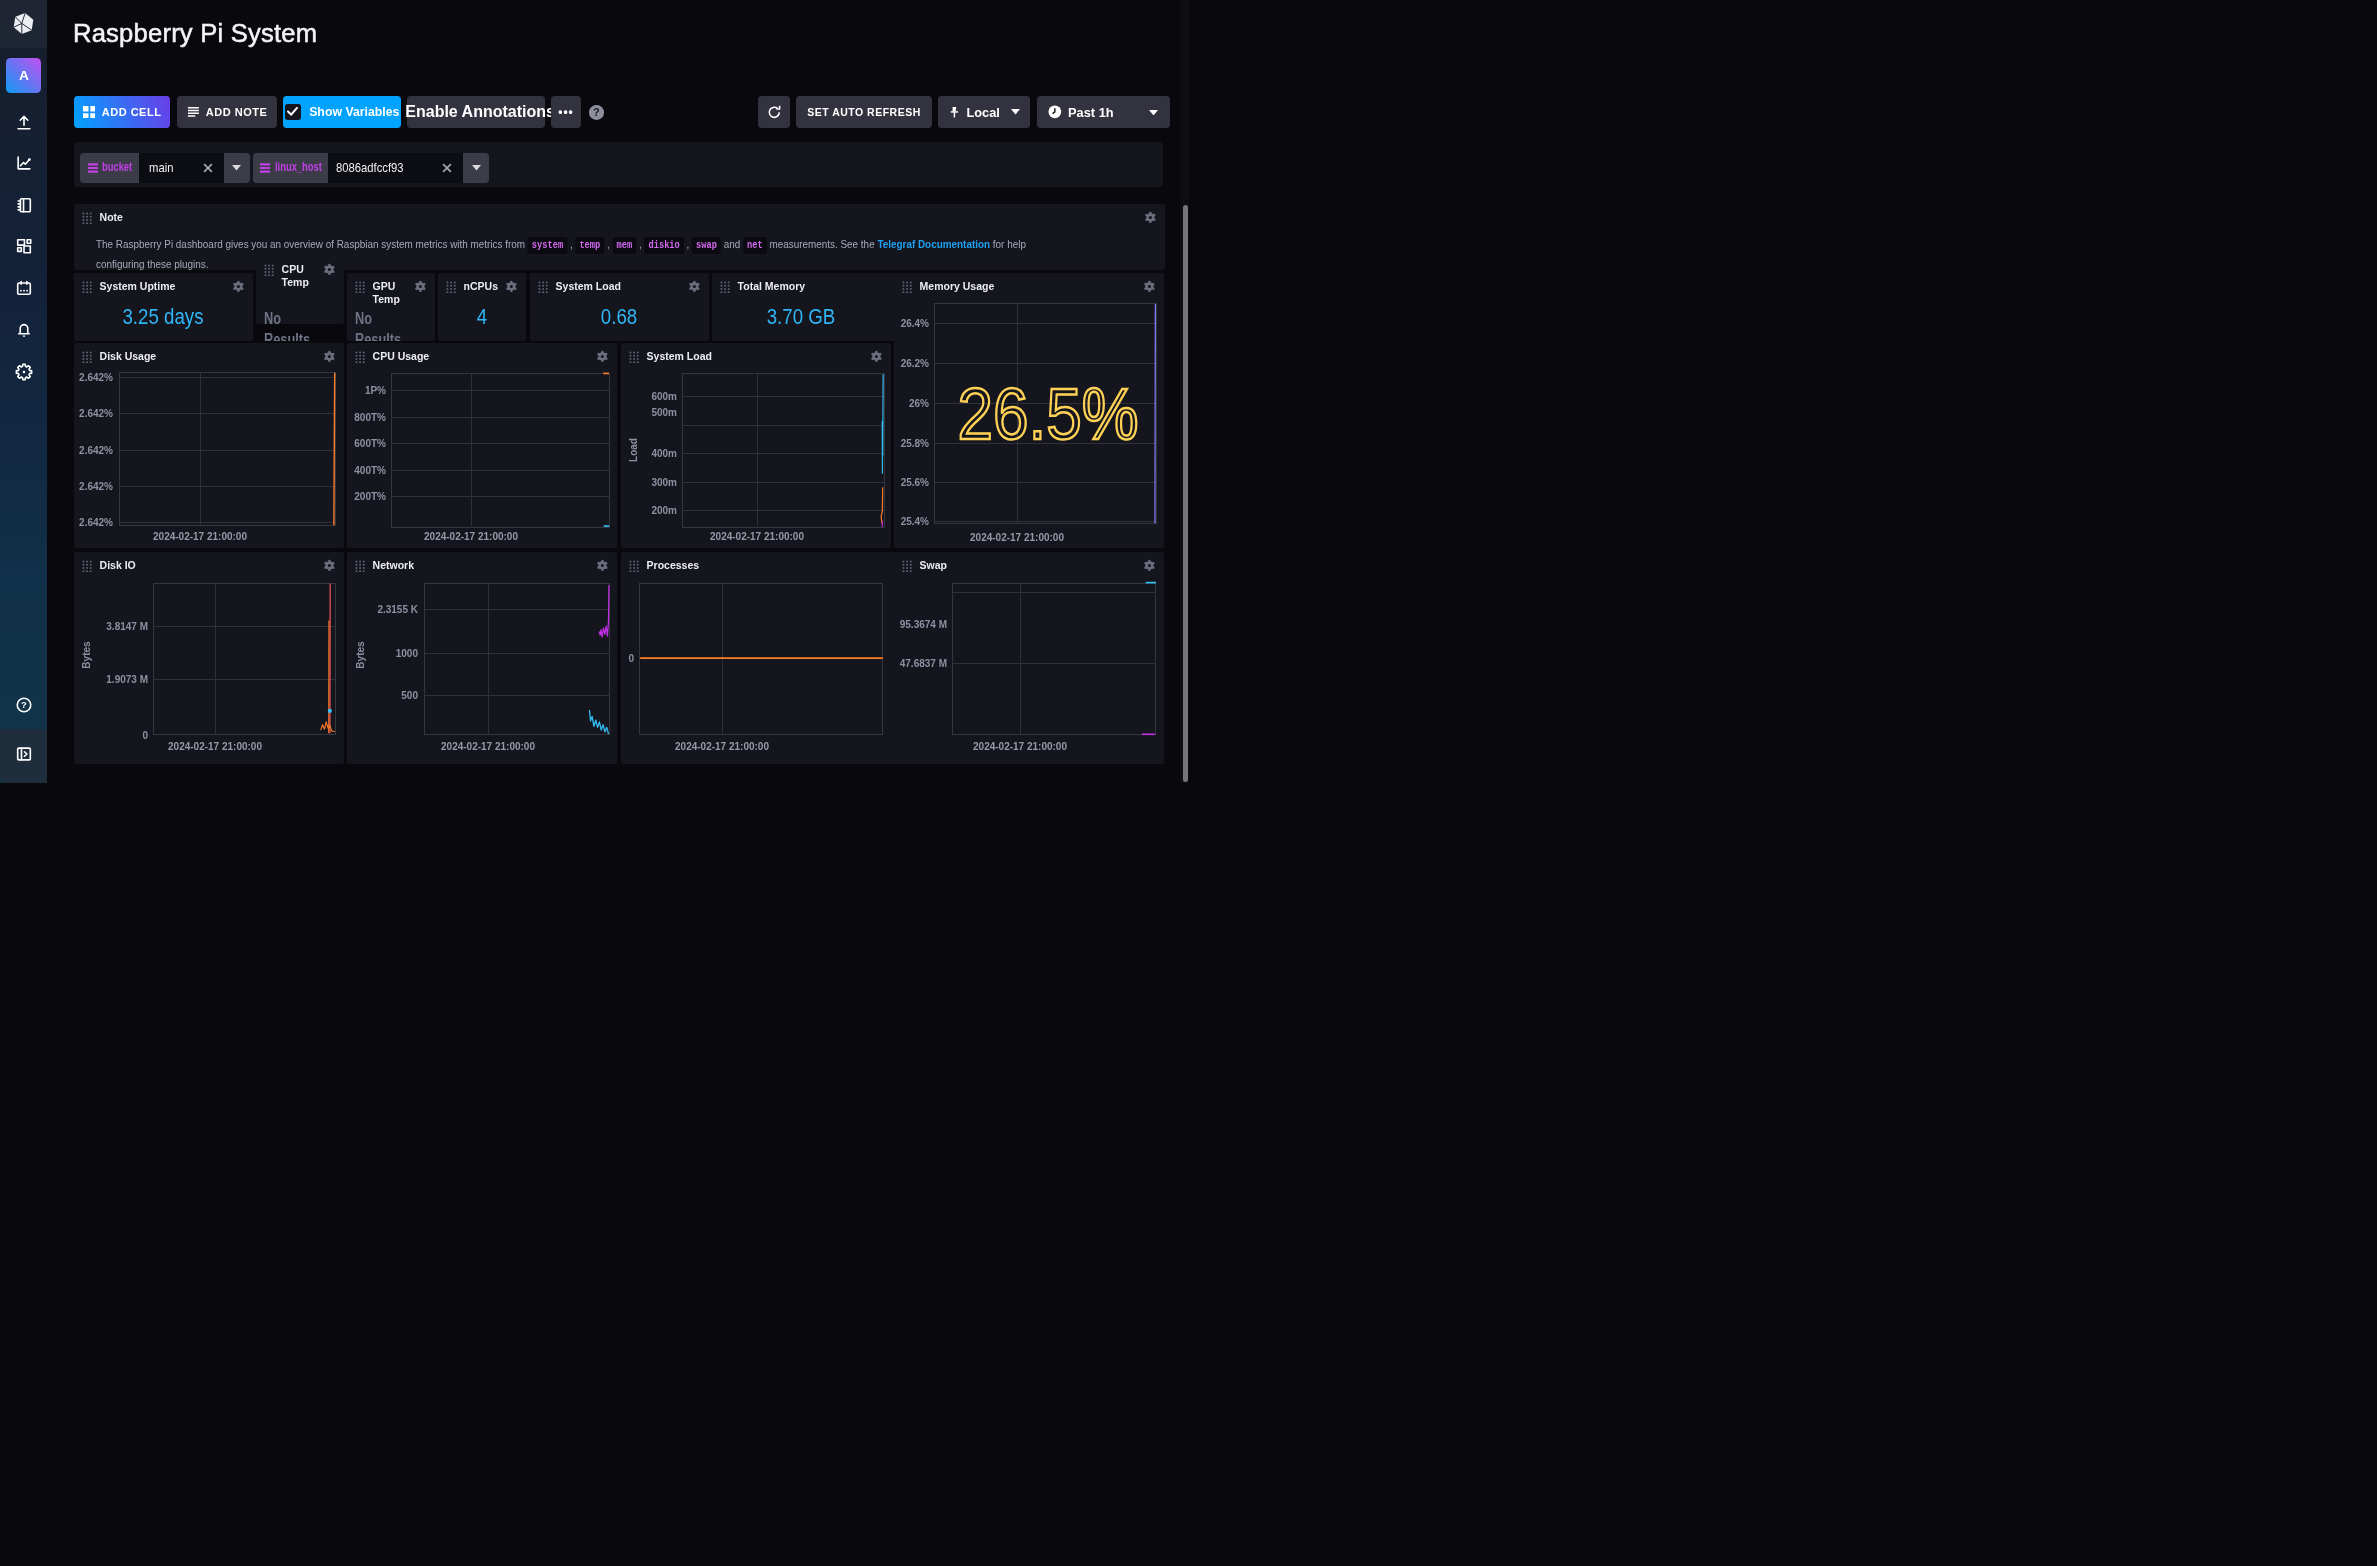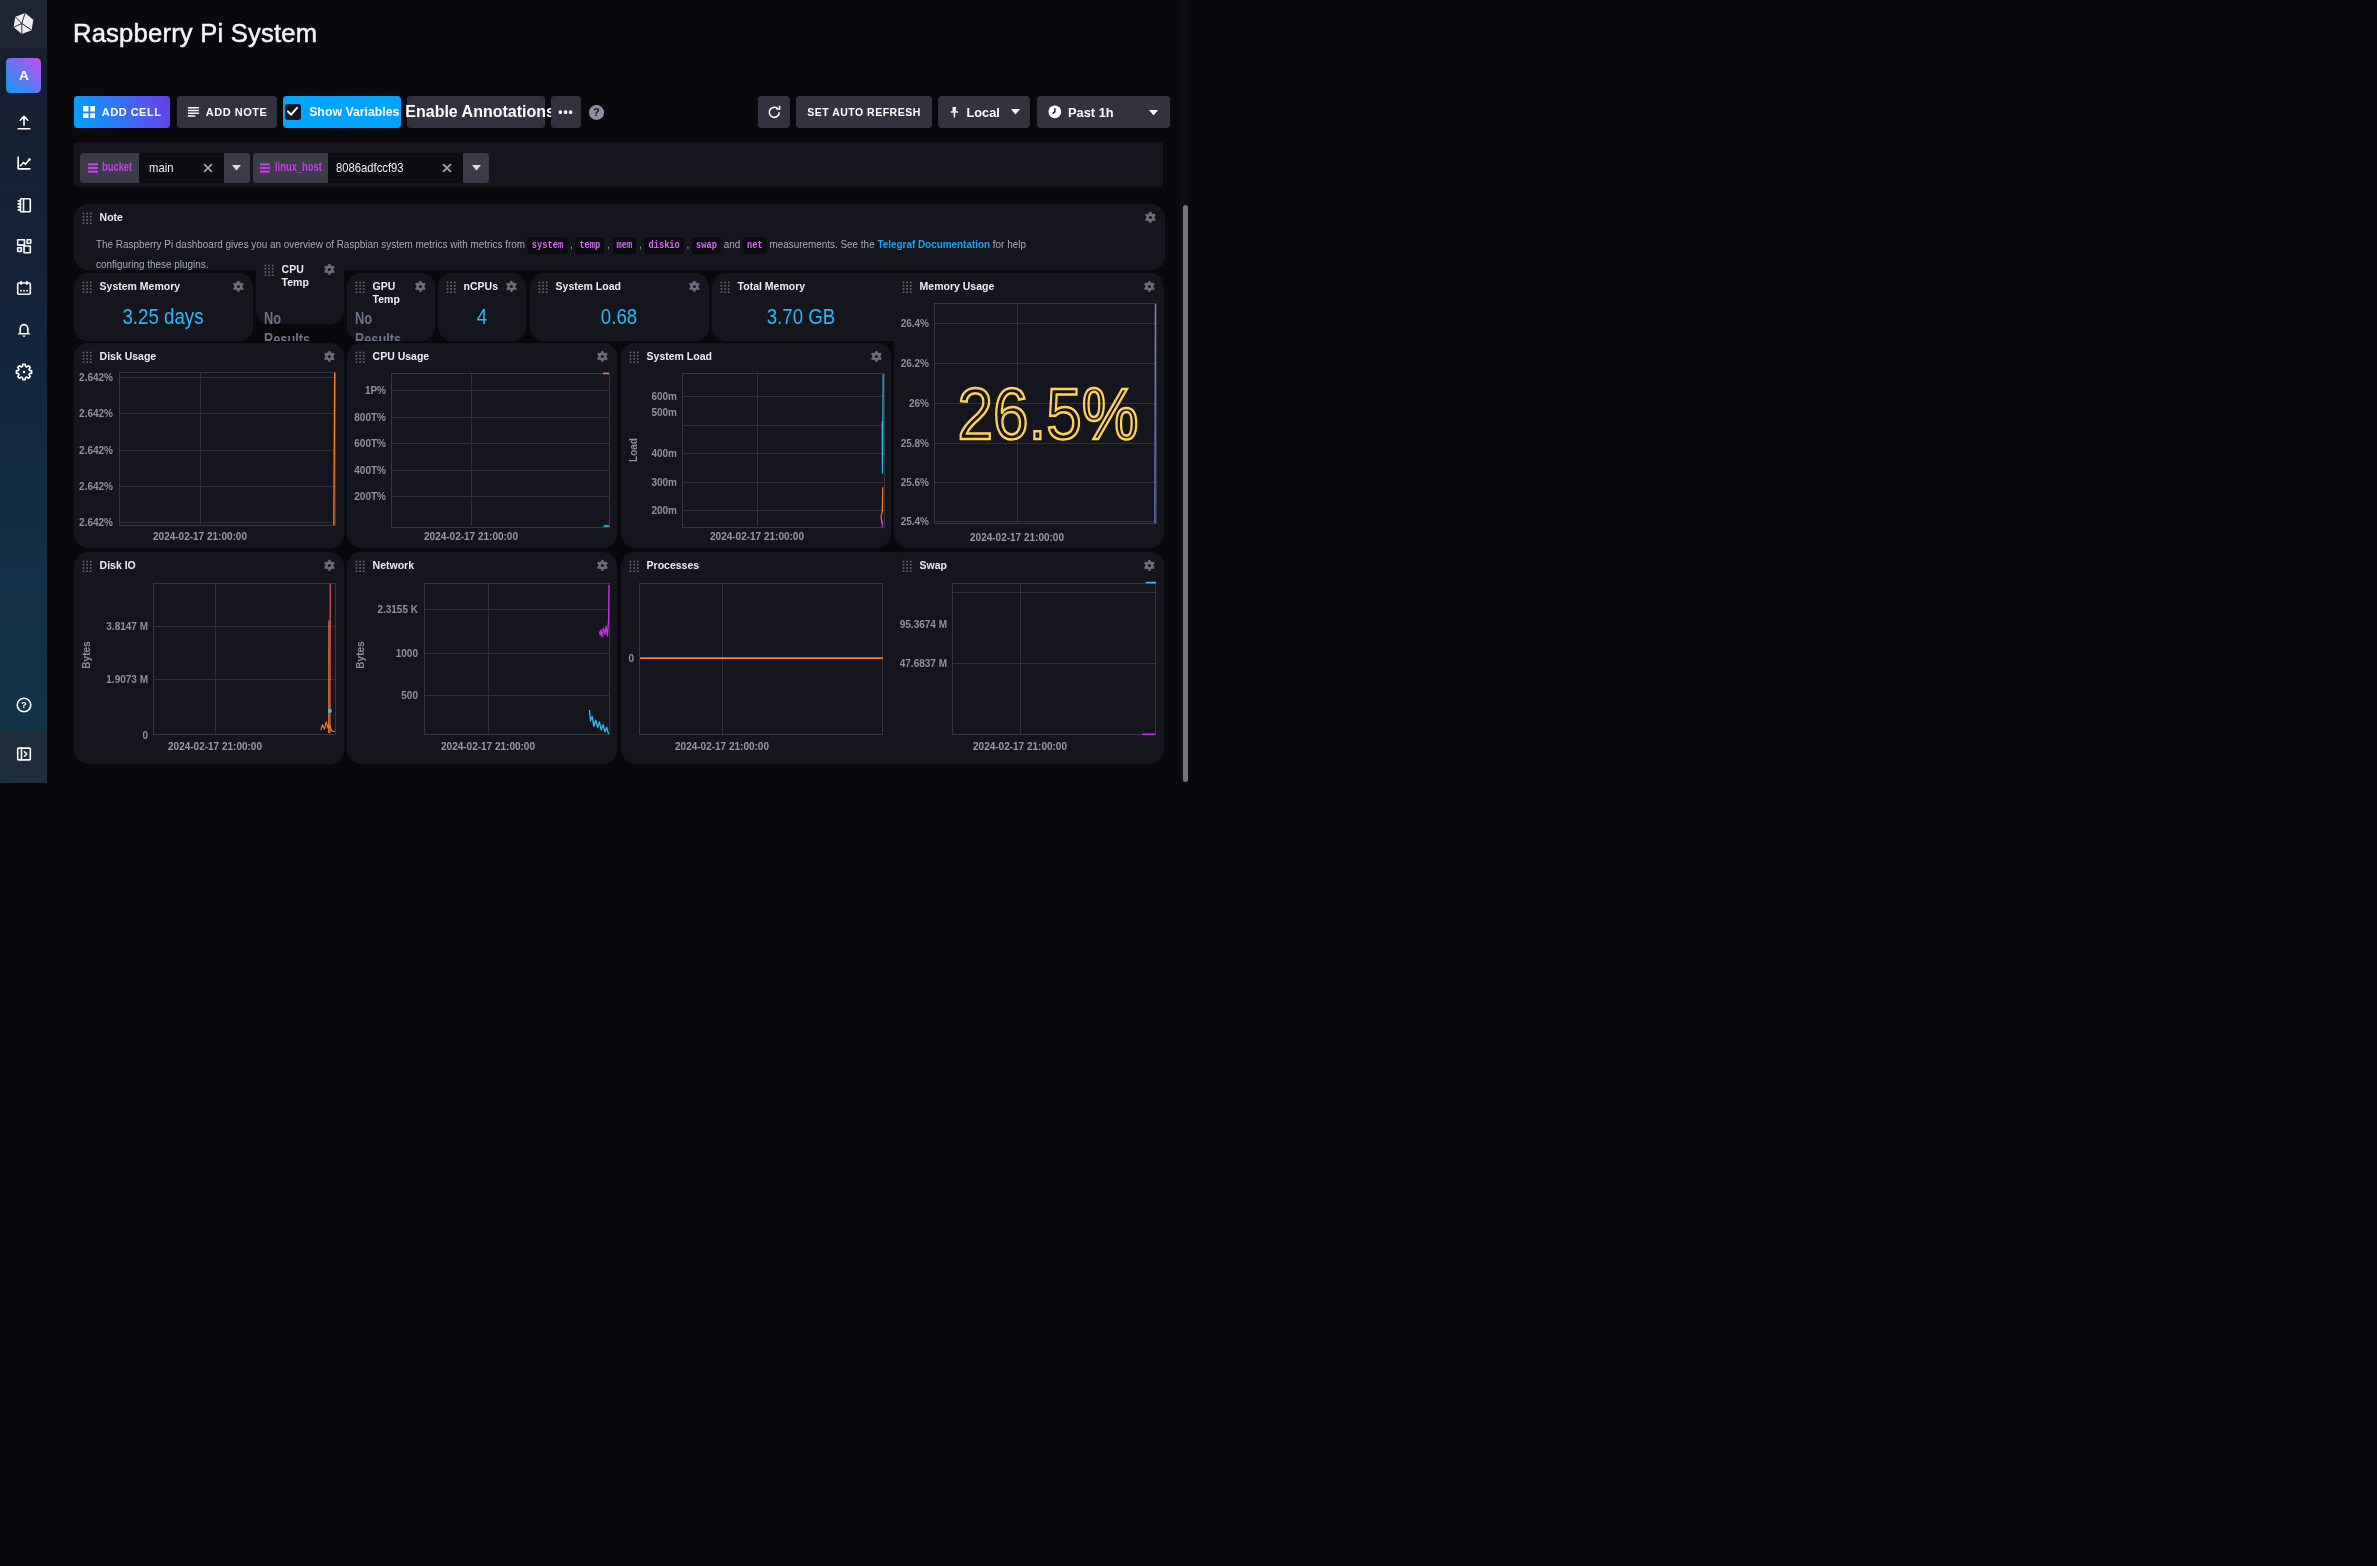--- a/index.html
+++ b/index.html
@@ -3,21 +3,21 @@
 *{margin:0;padding:0;box-sizing:border-box}
 html,body{width:1189px;height:783px;overflow:hidden}
 body{background:#08080d;font-family:"Liberation Sans",sans-serif;position:relative}
 .abs{position:absolute}
 #nav{position:absolute;left:0;top:0;width:47px;height:783px;background:linear-gradient(180deg,#171e2b 0%,#13223a 38%,#113049 74%,#123448 100%)}
 #navtop{position:absolute;left:0;top:0;width:47px;height:48px;background:rgba(255,255,255,0.035)}
 #avatar{position:absolute;left:6.4px;top:58px;width:35px;height:35px;border-radius:4.6px;background:linear-gradient(to top right,#0f9bf3,#c24ff1);color:#fff;font-weight:bold;font-size:13.7px;line-height:35px;text-align:center}
 #navbot{position:absolute;left:0;top:729px;width:47px;height:55px;background:#1f2e3d;border-radius:0 0 0 7.3px}
 h1{position:absolute;left:73px;top:19px;font-size:25.6px;font-weight:500;color:#f4f4f8;letter-spacing:0.2px;-webkit-text-stroke:0.5px #f4f4f8}
 .btn{position:absolute;top:96px;height:32px;border-radius:3.7px;background:#333340;color:#fff;font-weight:bold;font-size:11px;display:flex;align-items:center;justify-content:center;letter-spacing:0.5px;white-space:nowrap}
-.cell{position:absolute;border-radius:14px;background:#15151e}
+.cell{position:absolute;border-radius:2px;background:#15151e}
 .chead{position:absolute;left:8.2px;top:7.3px;width:10px;height:12.8px}
 .ctitle{position:absolute;left:25.6px;top:7.3px;font-size:10.5px;font-weight:bold;color:#edeef2;line-height:12.8px}
 .cgear{position:absolute;right:8.2px;top:6.4px;width:12.8px;height:12.8px}
 .plot{position:absolute;border:0.9px solid #36363f}
 .gl{position:absolute;background:#30303d}
 .tick{position:absolute;font-size:10px;font-weight:bold;color:#8e91a1;text-align:right;transform:translateY(-50%);white-space:nowrap}
 .date{position:absolute;font-size:10px;font-weight:bold;color:#969aa8;transform:translate(-50%,-50%);white-space:nowrap}
 .ytitle{position:absolute;font-size:10px;font-weight:bold;color:#8e91a1;transform:translate(-50%,-50%) rotate(-90deg);white-space:nowrap}
 .bigstat{position:absolute;font-weight:400;color:#2fb6f7;transform:translate(-50%,-50%) scaleX(0.85);white-space:nowrap;font-size:22px}
 .nores{position:absolute;font-size:16px;line-height:21px;font-weight:bold;color:#6f7385;transform:scaleX(0.8);transform-origin:left top}
@@ -182,21 +182,21 @@
         <circle cx="1.6" cy="5.2" r="1.15" fill="#5c5e6e"></circle>
         <circle cx="5.6" cy="5.2" r="1.15" fill="#5c5e6e"></circle>
         <circle cx="9.6" cy="5.2" r="1.15" fill="#5c5e6e"></circle>
         <circle cx="1.6" cy="8.8" r="1.15" fill="#5c5e6e"></circle>
         <circle cx="5.6" cy="8.8" r="1.15" fill="#5c5e6e"></circle>
         <circle cx="9.6" cy="8.8" r="1.15" fill="#5c5e6e"></circle>
         <circle cx="1.6" cy="12.4" r="1.15" fill="#5c5e6e"></circle>
         <circle cx="5.6" cy="12.4" r="1.15" fill="#5c5e6e"></circle>
         <circle cx="9.6" cy="12.4" r="1.15" fill="#5c5e6e"></circle>
       </svg></span>
-    <span class="ctitle">System Memory</span>
+    <span class="ctitle">System Uptime</span>
     <span class="cgear"><svg width="12.8" height="12.8" viewBox="0 0 16 16">
         <circle cx="8" cy="8" r="5.1" fill="#6c6e7d"></circle>
         <rect x="6.55" y="0.9" width="2.9" height="3.6" rx="1.2" fill="#6c6e7d" transform="rotate(0 8 8)"></rect>
         <rect x="6.55" y="0.9" width="2.9" height="3.6" rx="1.2" fill="#6c6e7d" transform="rotate(60 8 8)"></rect>
         <rect x="6.55" y="0.9" width="2.9" height="3.6" rx="1.2" fill="#6c6e7d" transform="rotate(120 8 8)"></rect>
         <rect x="6.55" y="0.9" width="2.9" height="3.6" rx="1.2" fill="#6c6e7d" transform="rotate(180 8 8)"></rect>
         <rect x="6.55" y="0.9" width="2.9" height="3.6" rx="1.2" fill="#6c6e7d" transform="rotate(240 8 8)"></rect>
         <rect x="6.55" y="0.9" width="2.9" height="3.6" rx="1.2" fill="#6c6e7d" transform="rotate(300 8 8)"></rect>
         <circle cx="8" cy="8" r="1.9" fill="#15151e"></circle>
       </svg></span>

